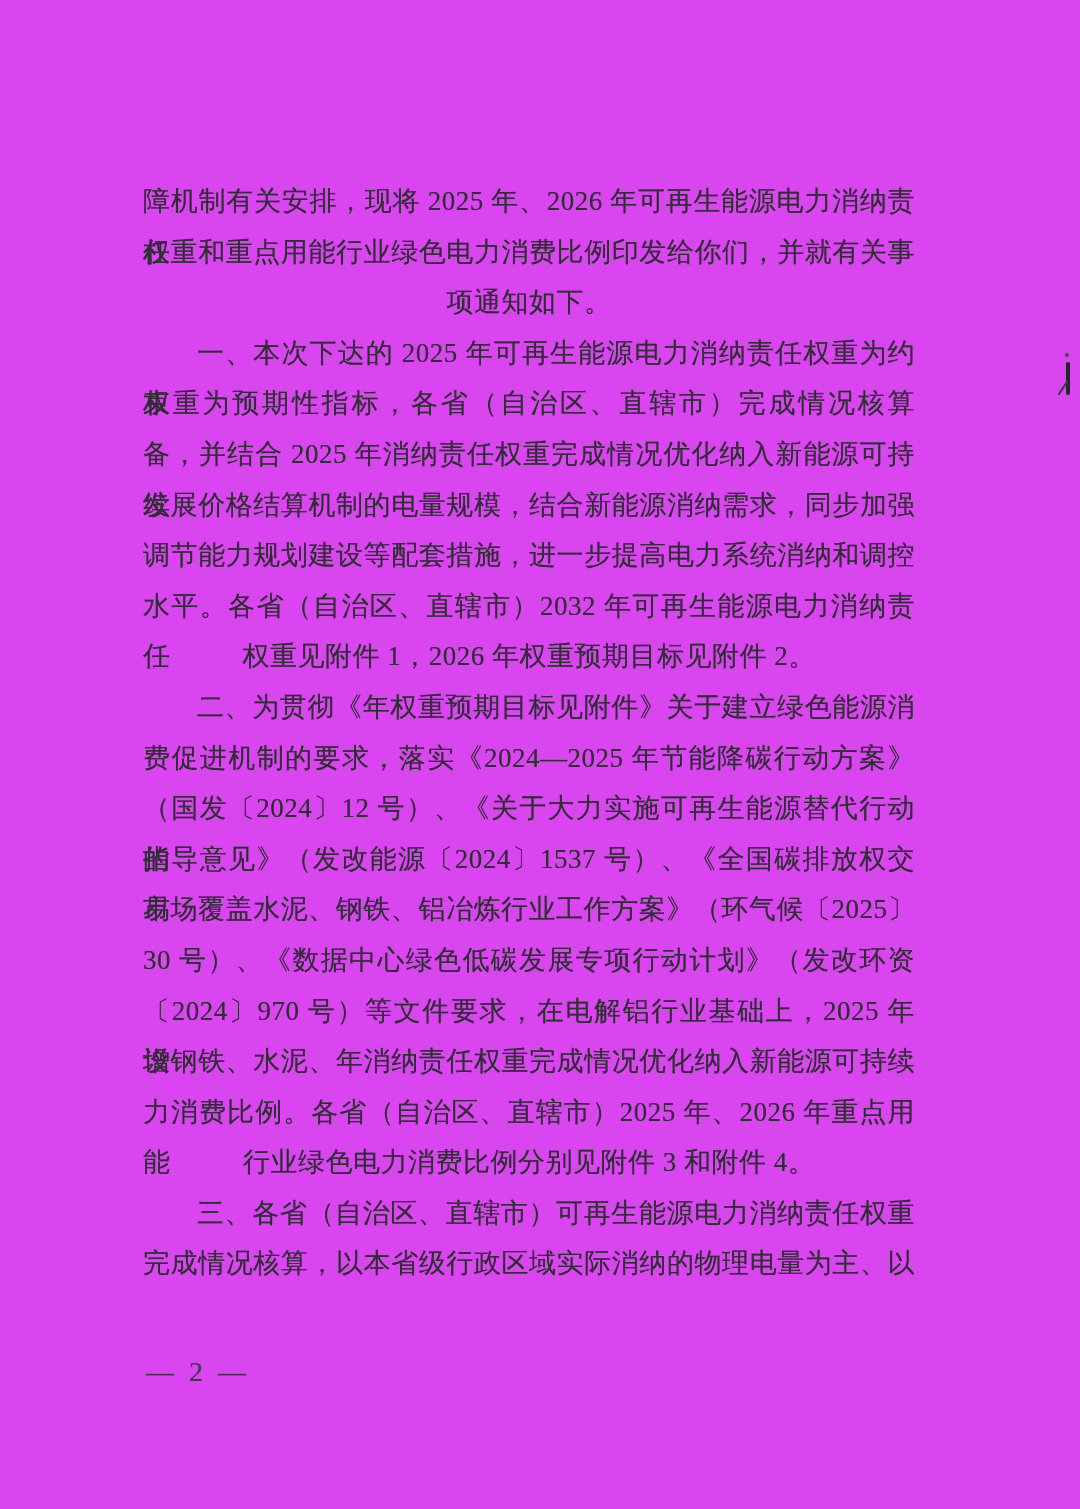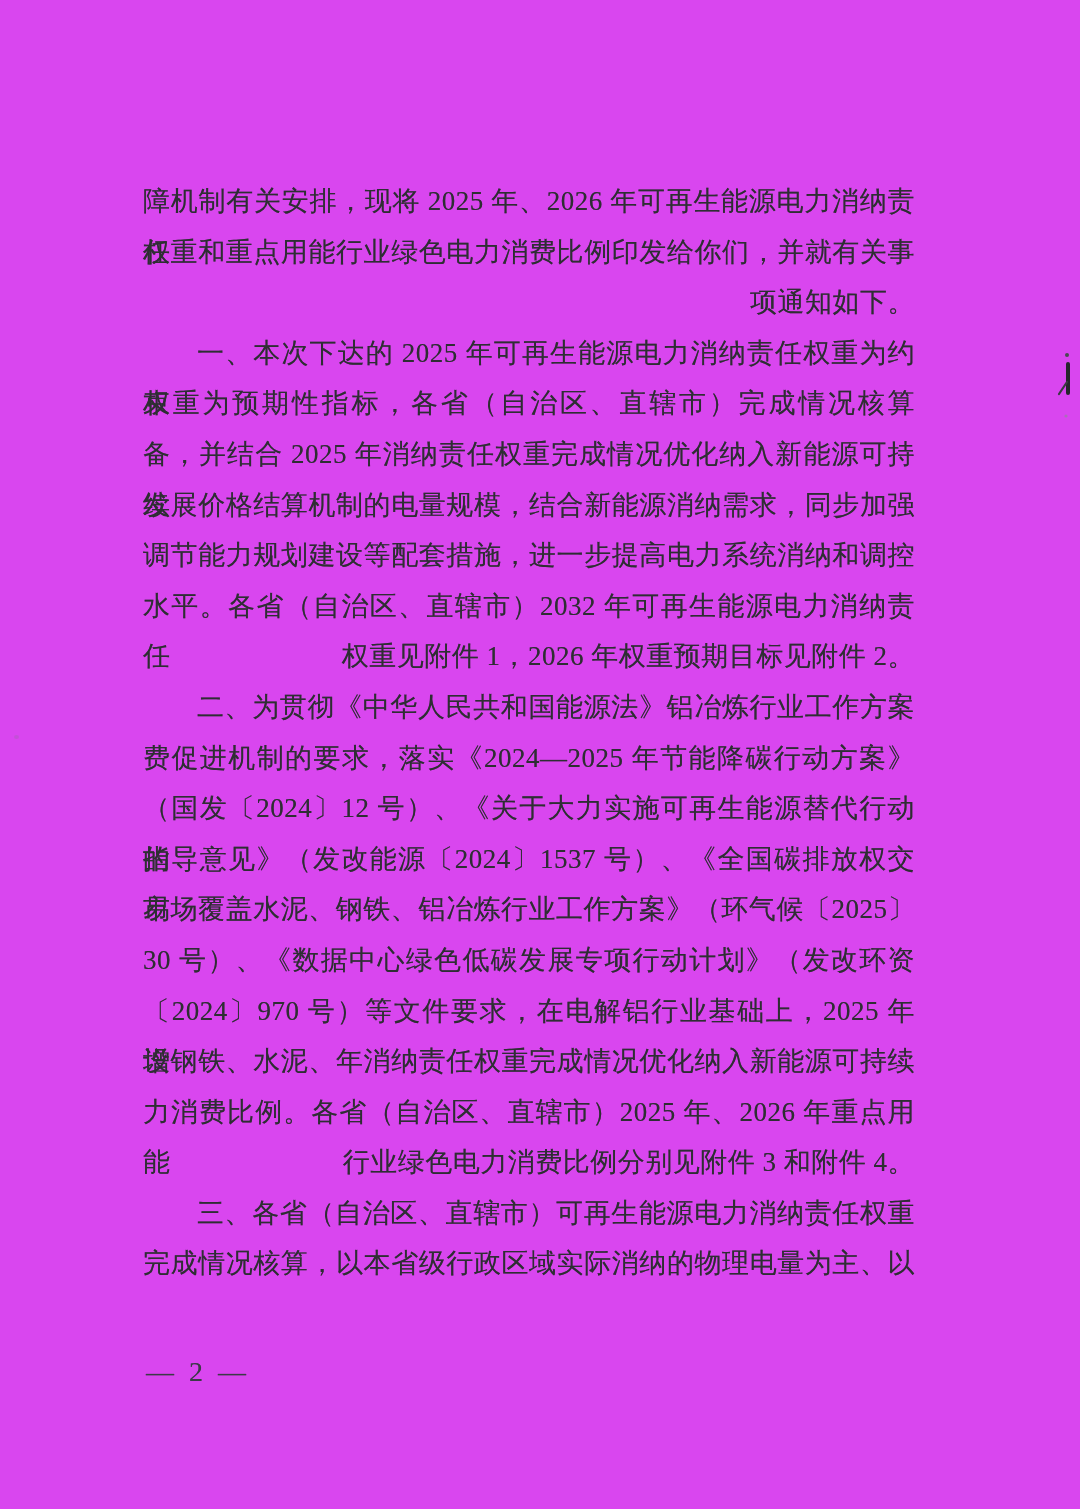--- a/index.html
+++ b/index.html
@@ -29,21 +29,21 @@
     letter-spacing: 0.5px;
     text-shadow: 0 0 0.6px rgba(45,45,50,0.55);
     overflow: visible;
     white-space: normal;
   }
   .line.full {
     text-align: justify;
     text-align-last: justify;
   }
   .line.short {
-    text-align: right;
+    text-align: center;
   }
   .line.indent {
     text-indent: 2em;
   }
   .page-number {
     position: absolute;
     left: 146px;
     top: 1350px;
     font-size: 28px;
     line-height: 44px;
@@ -85,21 +85,21 @@
       <div class="line full indent">一、本次下达的 2025 年可再生能源电力消纳责任权重为约束</div>
       <div class="line full">权重为预期性指标，各省（自治区、直辖市）完成情况核算</div>
       <div class="line full">备，并结合 2025 年消纳责任权重完成情况优化纳入新能源可持续</div>
       <div class="line full">发展价格结算机制的电量规模，结合新能源消纳需求，同步加强</div>
       <div class="line full">调节能力规划建设等配套措施，进一步提高电力系统消纳和调控</div>
       <div class="line full">水平。各省（自治区、直辖市）2032 年可再生能源电力消纳责任</div>
       <div class="line short">权重见附件 1，2026 年权重预期目标见附件 2。</div>
     </div>
 
     <div class="paragraph">
-      <div class="line full indent">二、为贯彻《中华人民共和国能源法》铝冶炼行业工作方案</div>
+      <div class="line full indent">二、为贯彻《年权重预期目标见附件》关于建立绿色能源消</div>
       <div class="line full">费促进机制的要求，落实《2024—2025 年节能降碳行动方案》</div>
       <div class="line full">（国发〔2024〕12 号）、《关于大力实施可再生能源替代行动的</div>
       <div class="line full">指导意见》（发改能源〔2024〕1537 号）、《全国碳排放权交易</div>
       <div class="line full">市场覆盖水泥、钢铁、铝冶炼行业工作方案》（环气候〔2025〕</div>
       <div class="line full">30 号）、《数据中心绿色低碳发展专项行动计划》（发改环资</div>
       <div class="line full">〔2024〕970 号）等文件要求，在电解铝行业基础上，2025 年增</div>
       <div class="line full">设钢铁、水泥、年消纳责任权重完成情况优化纳入新能源可持续</div>
       <div class="line full">力消费比例。各省（自治区、直辖市）2025 年、2026 年重点用能</div>
       <div class="line short">行业绿色电力消费比例分别见附件 3 和附件 4。</div>
     </div>

